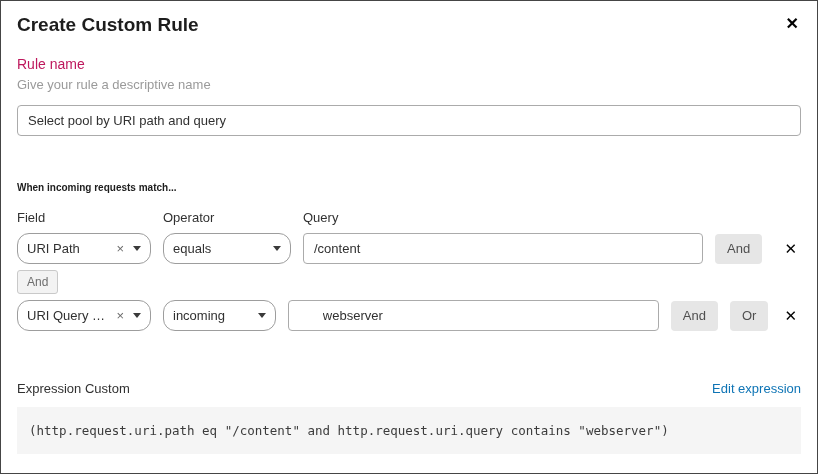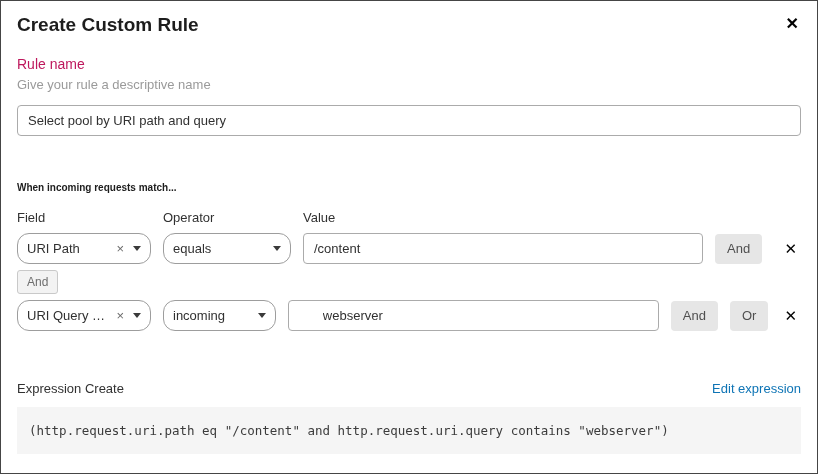--- a/index.html
+++ b/index.html
@@ -76,21 +76,21 @@
     <div class="helper-text">Give your rule a descriptive name</div>
     <input class="text-input" type="text" value="Select pool by URI path and query" style="">
   </div>
 
   <div class="match-section">
     <div class="match-heading">When incoming requests match...</div>
 
     <div class="col-labels">
       <span class="col-field">Field</span>
       <span class="col-operator">Operator</span>
-      <span class="col-value">Value</span>
+      <span class="col-value">Query</span>
     </div>
 
     <div class="rule-row">
       <div class="select field-select">
         <span class="select-text">URI Path</span>
         <span class="clear-x">×</span>
         <span class="caret"></span>
       </div>
       <div class="select operator-select">
         <span class="select-text">equals</span>
@@ -117,19 +117,19 @@
       </div>
       <input class="value-input value-narrow" type="text" value="webserver" style="">
       <button class="chip-btn">And</button>
       <button class="chip-btn">Or</button>
       <button class="remove-btn">✕</button>
     </div>
   </div>
 
   <div class="expr-section">
     <div class="expr-header">
-      <span class="expr-label">Expression Create</span>
+      <span class="expr-label">Expression Custom</span>
       <a class="expr-link">Edit expression</a>
     </div>
     <div class="code-block">(http.request.uri.path eq "/content" and http.request.uri.query contains "webserver")</div>
   </div>
 
 </div>
 
 </body></html>

